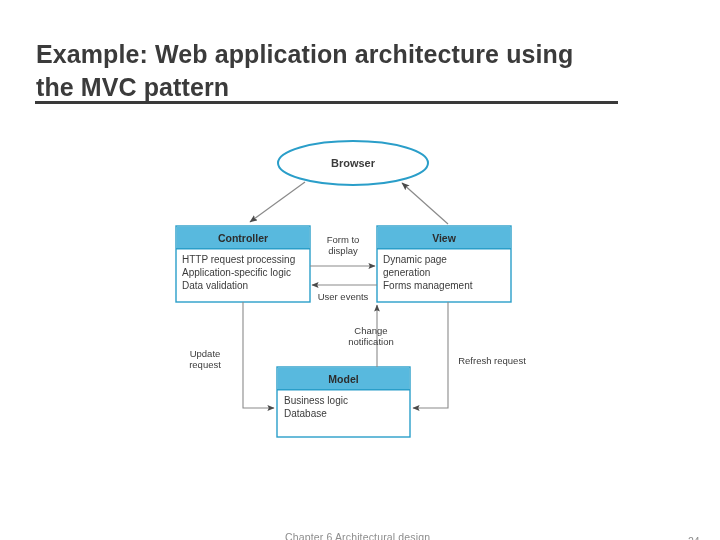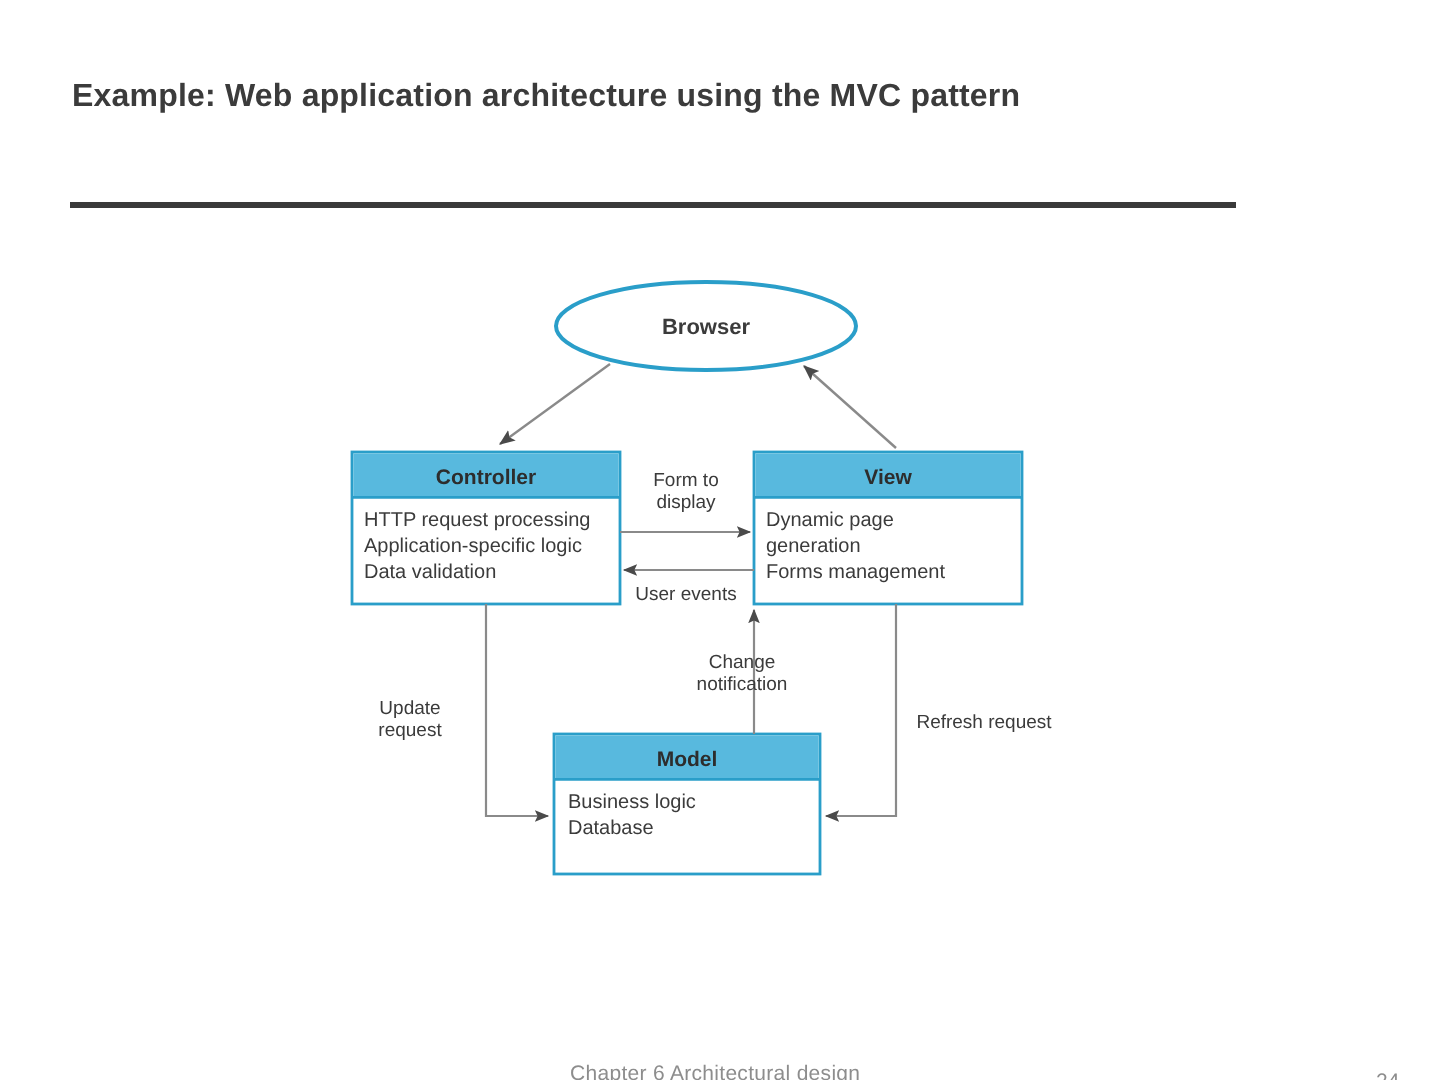--- a/index.html
+++ b/index.html
@@ -15,21 +15,21 @@
     font-family: "Liberation Sans", sans-serif;
     color: #3b3b3b;
   }
 
   
   #slide-title {
     position: absolute;
     left: 36px;
     top: 38px;
     width: 580px;
-    font-size: 16px;
+    font-size: 25px;
     font-weight: bold;
     line-height: 1.33;
     color: #3b3b3b;
     letter-spacing: 0.1px;
   }
 
   #title-rule {
     position: absolute;
     left: 35px;
     top: 101px;

